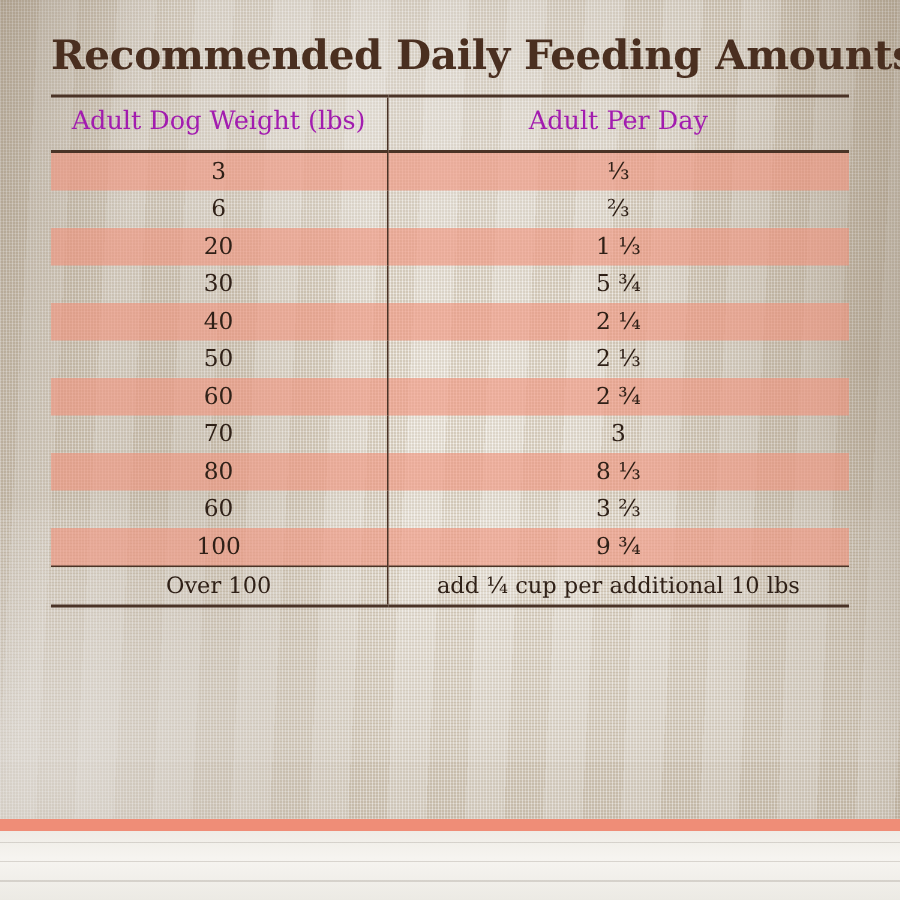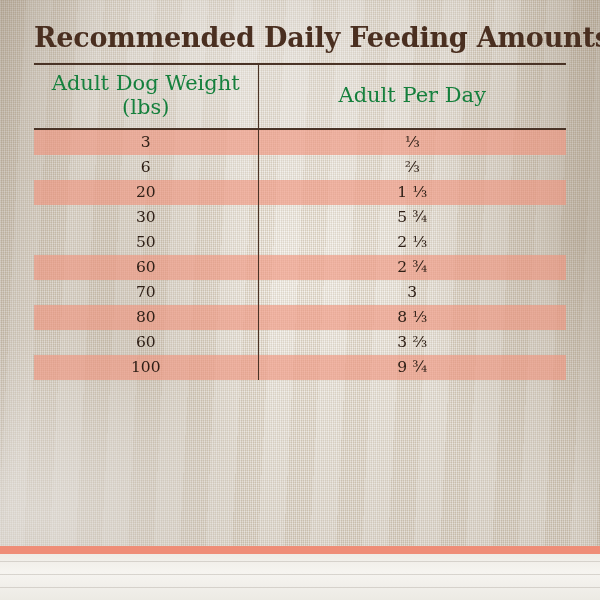--- a/index.html
+++ b/index.html
@@ -114,22 +114,22 @@
     table-layout: fixed;
     position: relative;
     z-index: 2;
   }
   table.feeding col.c1 { width: 224px; }
   table.feeding col.c2 { width: 308px; }
 
   table.feeding th {
     font-family: "DejaVu Serif", "Liberation Serif", serif;
     font-weight: normal;
-    font-size: 21px;
-    color: #15803d;
+    font-size: 17px;
+    color: #a21caf;
     padding: 6px 0 9px 0;
     text-align: center;
     border-bottom: 2px solid #4a3326;
     border-top: 2px solid #4a3326;
   }
   table.feeding th.c1 {
     border-right: 1.5px solid #4a3326;
   }
   table.feeding td {
     font-family: "DejaVu Serif", "Liberation Serif", serif;
@@ -197,20 +197,24 @@
             <td class="c2 frac">⅔</td>
           </tr>
           <tr class="stripe">
             <td class="c1">20</td>
             <td class="c2 frac">1 ⅓</td>
           </tr>
           <tr>
             <td class="c1">30</td>
             <td class="c2 frac">5 ¾</td>
           </tr>
+          <tr class="stripe">
+            <td class="c1">40</td>
+            <td class="c2 frac">2 ¼</td>
+          </tr>
           <tr>
             <td class="c1">50</td>
             <td class="c2 frac">2 ⅓</td>
           </tr>
           <tr class="stripe">
             <td class="c1">60</td>
             <td class="c2 frac">2 ¾</td>
           </tr>
           <tr>
             <td class="c1">70</td>
@@ -220,19 +224,23 @@
             <td class="c1">80</td>
             <td class="c2 frac">8 ⅓</td>
           </tr>
           <tr>
             <td class="c1">60</td>
             <td class="c2 frac">3 ⅔</td>
           </tr>
           <tr class="stripe">
             <td class="c1">100</td>
             <td class="c2 frac">9 ¾</td>
+          </tr>
+          <tr class="last">
+            <td class="c1">Over 100</td>
+            <td class="c2">add ¼ cup per additional 10 lbs</td>
           </tr>
         </tbody>
       </table>
     </div>
 
   </div>
 </div>
 
 </body></html>

